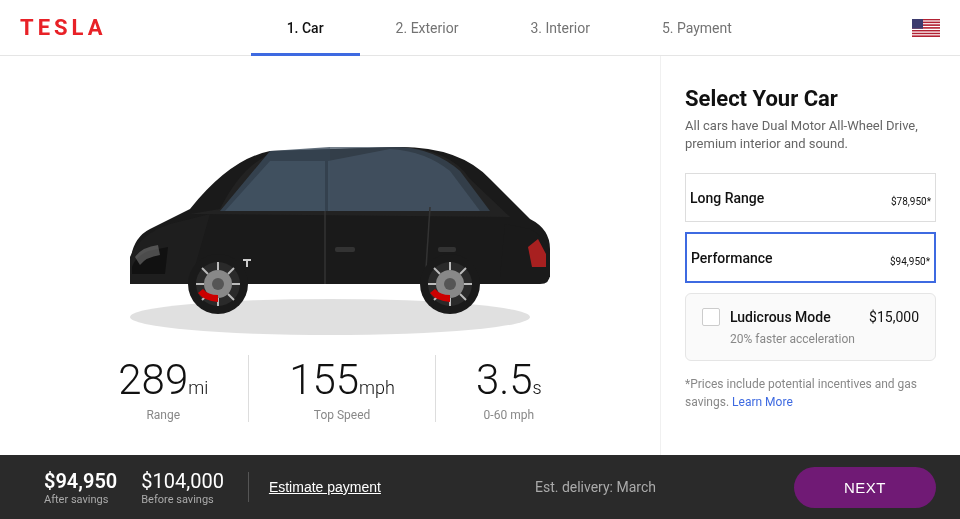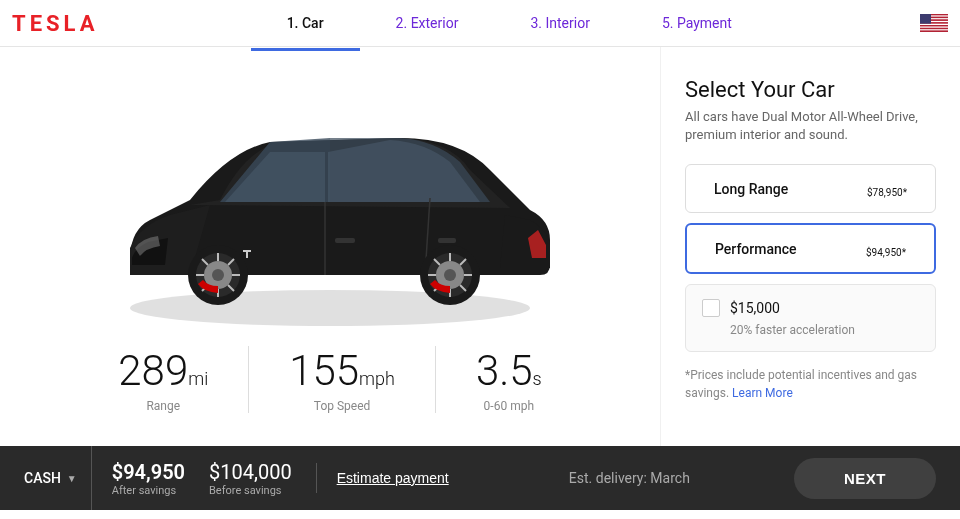--- a/index.html
+++ b/index.html
@@ -2,23 +2,23 @@
 <html><head>
   <meta charset="utf-8">
   <style>
     * { margin: 0; padding: 0; box-sizing: border-box; }
     body { font-family: -apple-system, BlinkMacSystemFont, 'Segoe UI', Roboto, sans-serif; background: #fff; width: 960px; height: 519px; overflow: hidden; }
 
     
     .header {
       display: flex;
       align-items: center;
-      height: 47px;
+      height: 56px;
       border-bottom: 1px solid #e5e5e5;
-      padding: 0 12px;
+      padding: 0 20px;
       position: relative;
     }
     .logo {
       font-size: 22px;
       font-weight: 700;
       letter-spacing: 4px;
       color: #e82127;
       flex-shrink: 0;
     }
     .nav-tabs {
@@ -27,21 +27,21 @@
       justify-content: center;
       flex: 1;
       gap: 0;
     }
     .nav-tab {
       padding: 0 36px;
       height: 56px;
       display: flex;
       align-items: center;
       font-size: 14px;
-      color: #6d28d9;
+      color: #737373;
       cursor: pointer;
       position: relative;
       white-space: nowrap;
     }
     .nav-tab.active {
       color: #111;
       font-weight: 500;
     }
     .nav-tab.active::after {
       content: '';
@@ -110,35 +110,35 @@
 
     
     .config-panel {
       width: 300px;
       padding: 30px 24px;
       border-left: 1px solid #f0f0f0;
       overflow-y: auto;
     }
     .config-title {
       font-size: 22px;
-      font-weight: 400;
+      font-weight: 700;
       color: #111;
       margin-bottom: 6px;
     }
     .config-subtitle {
       font-size: 13px;
       color: #666;
       line-height: 1.4;
       margin-bottom: 20px;
     }
 
     .option-card {
       border: 1px solid #ddd;
-      border-radius: 6px;
-      padding: 14px 28px;
+      border-radius: 0;
+      padding: 14px 4px;
       display: flex;
       justify-content: space-between;
       align-items: center;
       margin-bottom: 10px;
       cursor: pointer;
     }
     .option-card.selected {
       border: 2px solid #3e6ae1;
       background: #fff;
     }
@@ -260,27 +260,27 @@
       border: none;
       padding: 0 16px;
     }
     .delivery-info {
       flex: 1;
       text-align: center;
       font-size: 14px;
       color: #aaa;
     }
     .next-btn {
-      background: #404040;
+      background: #701a75;
       color: #fff;
       border: none;
       border-radius: 30px;
       padding: 12px 50px;
       font-size: 15px;
-      font-weight: 700;
+      font-weight: 400;
       cursor: pointer;
       letter-spacing: 0.5px;
     }
   </style>
 </head>
 <body>
 
 <header class="header">
   <span class="logo">TESLA</span>
   <nav class="nav-tabs">
@@ -420,37 +420,34 @@
     </div>
 
     <div class="option-card selected">
       <span class="option-name">Performance</span>
       <span class="option-price">$94,950*</span>
     </div>
 
     <div class="addon-card">
       <div class="addon-header">
         <div class="addon-checkbox"></div>
+        <span class="addon-name">Ludicrous Mode</span>
         <span class="addon-price">$15,000</span>
       </div>
       <div class="addon-desc">20% faster acceleration</div>
     </div>
 
     <p class="disclaimer">
       <span>*Prices include potential incentives and gas savings.</span>
       <a href="#">Learn More</a>
     </p>
   </div>
 </div>
 
 <div class="footer-bar">
-  <div class="cash-btn">
-    <span>CASH</span>
-    <span class="cash-chevron">▼</span>
-  </div>
 
   <div class="footer-prices">
     <div class="footer-price-item">
       <span class="footer-price-main">$94,950</span>
       <span class="footer-price-label">After savings</span>
     </div>
     <div class="footer-price-item">
       <span class="footer-price-main" style="font-weight:400;">$104,000</span>
       <span class="footer-price-label">Before savings</span>
     </div>

